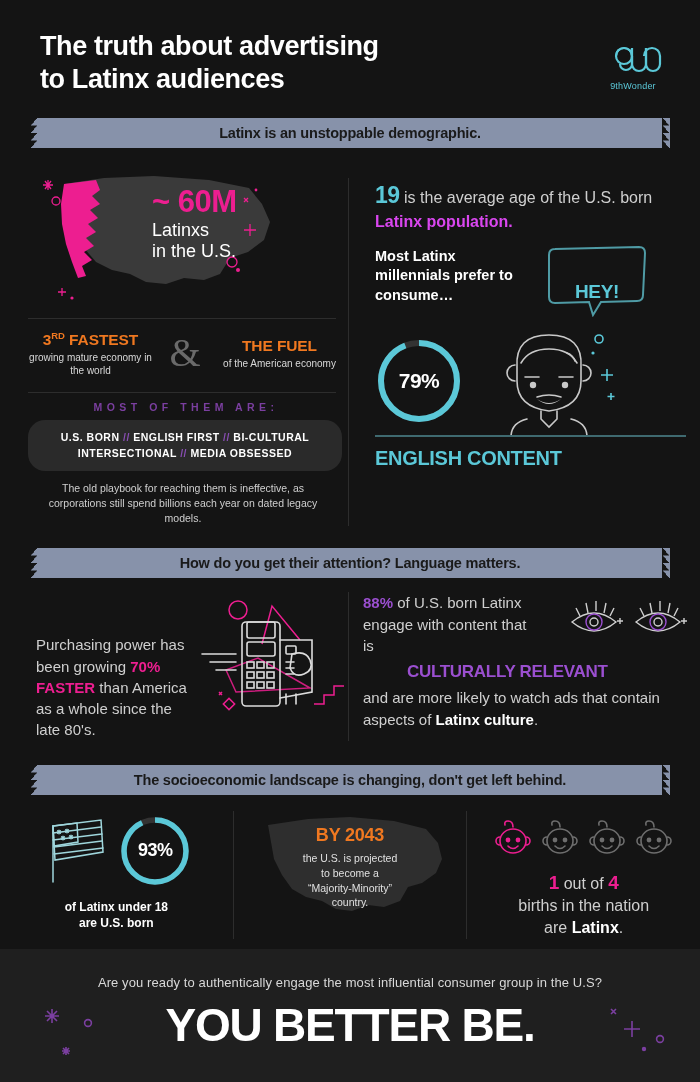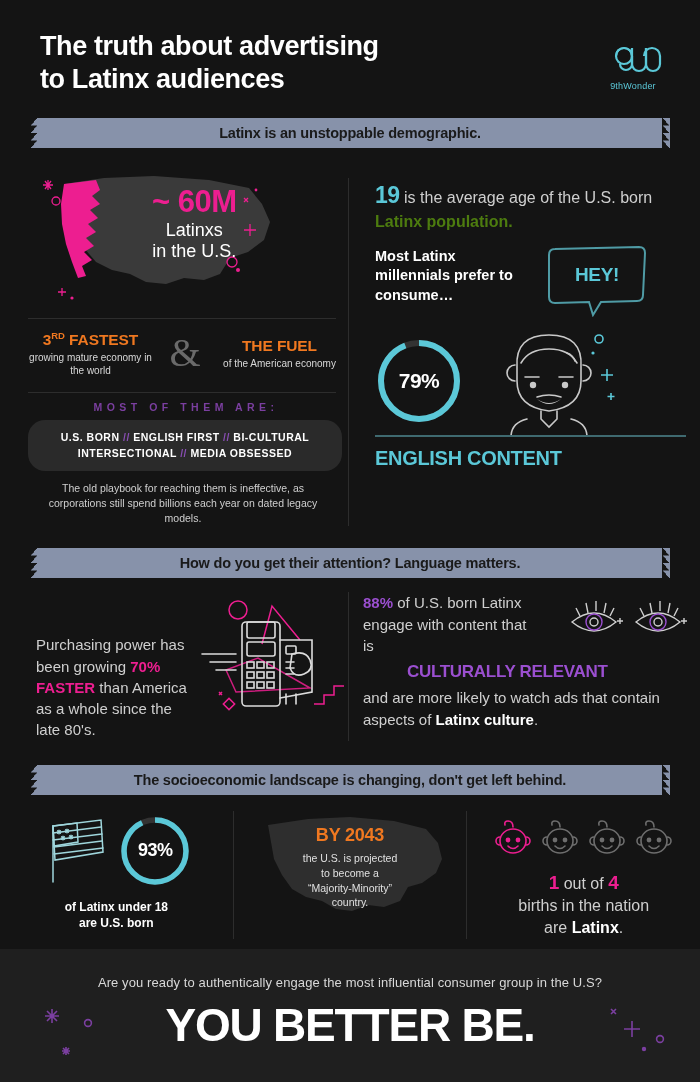--- a/index.html
+++ b/index.html
@@ -40,21 +40,21 @@
 
   
   .sec1 { display:flex; padding: 14px 0 0 0; }
   .sec1-left { width: 348px; padding-left: 24px; position:relative; }
   .sec1-right { width: 352px; padding-left: 14px; position:relative; border-left:1px solid #2d2d2d; margin-top:16px; }
 
   .map-block { position:relative; height: 150px; }
   .map-svg { position:absolute; left:10px; top:4px; }
   .map-text { position:absolute; left:128px; top:24px; }
   .m-60 { font-size:31px; font-weight:800; color:#ED1E90; letter-spacing:-0.5px; line-height:1; }
-  .m-sub { font-size:18px; color:#fff; line-height:1.18; margin-top:3px; font-weight:400;text-align:center;}
+  .m-sub { font-size:18px; color:#fff; line-height:1.18; margin-top:3px; font-weight:400;}
 
   .hr-thin { height:1px; background:#2d2d2d; margin:6px 12px 0 4px; }
 
   .econ { display:flex; align-items:center; padding: 11px 6px 9px 4px; gap:6px; }
   .econ-col { flex:1; text-align:center; }
   .econ-big { font-size:15.5px; font-weight:800; color:#F07820; letter-spacing:-0.1px; }
   .econ-big sup { font-size:9.5px; font-weight:800; }
   .econ-small { font-size:10px; color:#d8d8d8; line-height:1.3; margin-top:2px; }
   .amp { width:52px; text-align:center; color:#6a6a6a; font-size:40px; font-family:"Liberation Serif", serif; line-height:0.8; }
 
@@ -63,21 +63,21 @@
     background:#2a2a2a; border-radius:17px; padding:9px 14px; text-align:center;
     margin: 0 6px 0 4px;
   }
   .pill-line { font-size:10.5px; font-weight:800; letter-spacing:0.5px; color:#fff; line-height:1.55; }
   .pill-line .sep { color:#8a4fb5; }
   .oldplay { font-size:10.5px; color:#cfcfcf; line-height:1.45; text-align:center; padding:10px 18px 0 12px; }
 
   
   .stat19 { font-size:16px; color:#cfcfcf; line-height:1.35; padding:2px 14px 0 12px; }
   .stat19 b { font-size:23px; font-weight:800; color:#5BC8D8; letter-spacing:-0.5px; }
-  .stat19 .wh { color:#4d7c0f; font-weight:700; }
+  .stat19 .wh { color:#d946ef; font-weight:700; }
 
   .prefer-row { display:flex; padding: 14px 0 0 12px; position:relative; }
   .prefer-txt { font-size:14.5px; font-weight:700; color:#fff; line-height:1.35; width:150px; }
   .bubble-wrap { position:relative; margin-left:18px; margin-top:-2px; }
 
   .ring-row { display:flex; align-items:center; padding: 8px 0 0 12px; position:relative; height:112px; }
   .ring94 { position:relative; width:88px; height:88px; }
   .ring94 .pct { position:absolute; inset:0; display:flex; align-items:center; justify-content:center;
     font-size:21px; font-weight:800; color:#fff; letter-spacing:-0.5px; }
   .person { margin-left:12px; }
@@ -229,21 +229,21 @@
       <div class="stat19">
         <b>19</b><span> is the average age of the U.S. born </span><span class="wh">Latinx population.</span>
       </div>
 
       <div class="prefer-row">
         <div class="prefer-txt">Most Latinx millennials prefer to consume…</div>
         <div class="bubble-wrap">
           <svg width="108" height="72" viewBox="0 0 108 72">
             <path d="M6 10 Q6 4 12 4 L96 2 Q102 2 102 8 L100 50 Q100 56 94 56 L58 57 L50 70 L46 57 L12 58 Q6 58 6 52 Z" fill="none" stroke="#4f9ba5" stroke-width="2"></path>
           </svg>
-          <div style="position:absolute;left:0;top:0;width:108px;height:60px;display:flex;align-items:center;justify-content:center;">
+          <div style="position:absolute;left:0;top:17px;width:108px;height:60px;display:flex;align-items:center;justify-content:center;">
             <span style="font-size:19px;font-weight:800;color:#5BC8D8;letter-spacing:-0.3px;">HEY!</span>
           </div>
         </div>
       </div>
 
       <div class="ring-row">
         <div class="ring94">
           <svg width="88" height="88" viewBox="0 0 88 88">
             <circle cx="44" cy="44" r="38" fill="none" stroke="#333" stroke-width="6"></circle>
             <circle cx="44" cy="44" r="38" fill="none" stroke="#5BC8D8" stroke-width="6" stroke-dasharray="224.4 238.8" stroke-linecap="butt" transform="rotate(-90 44 44)"></circle>

